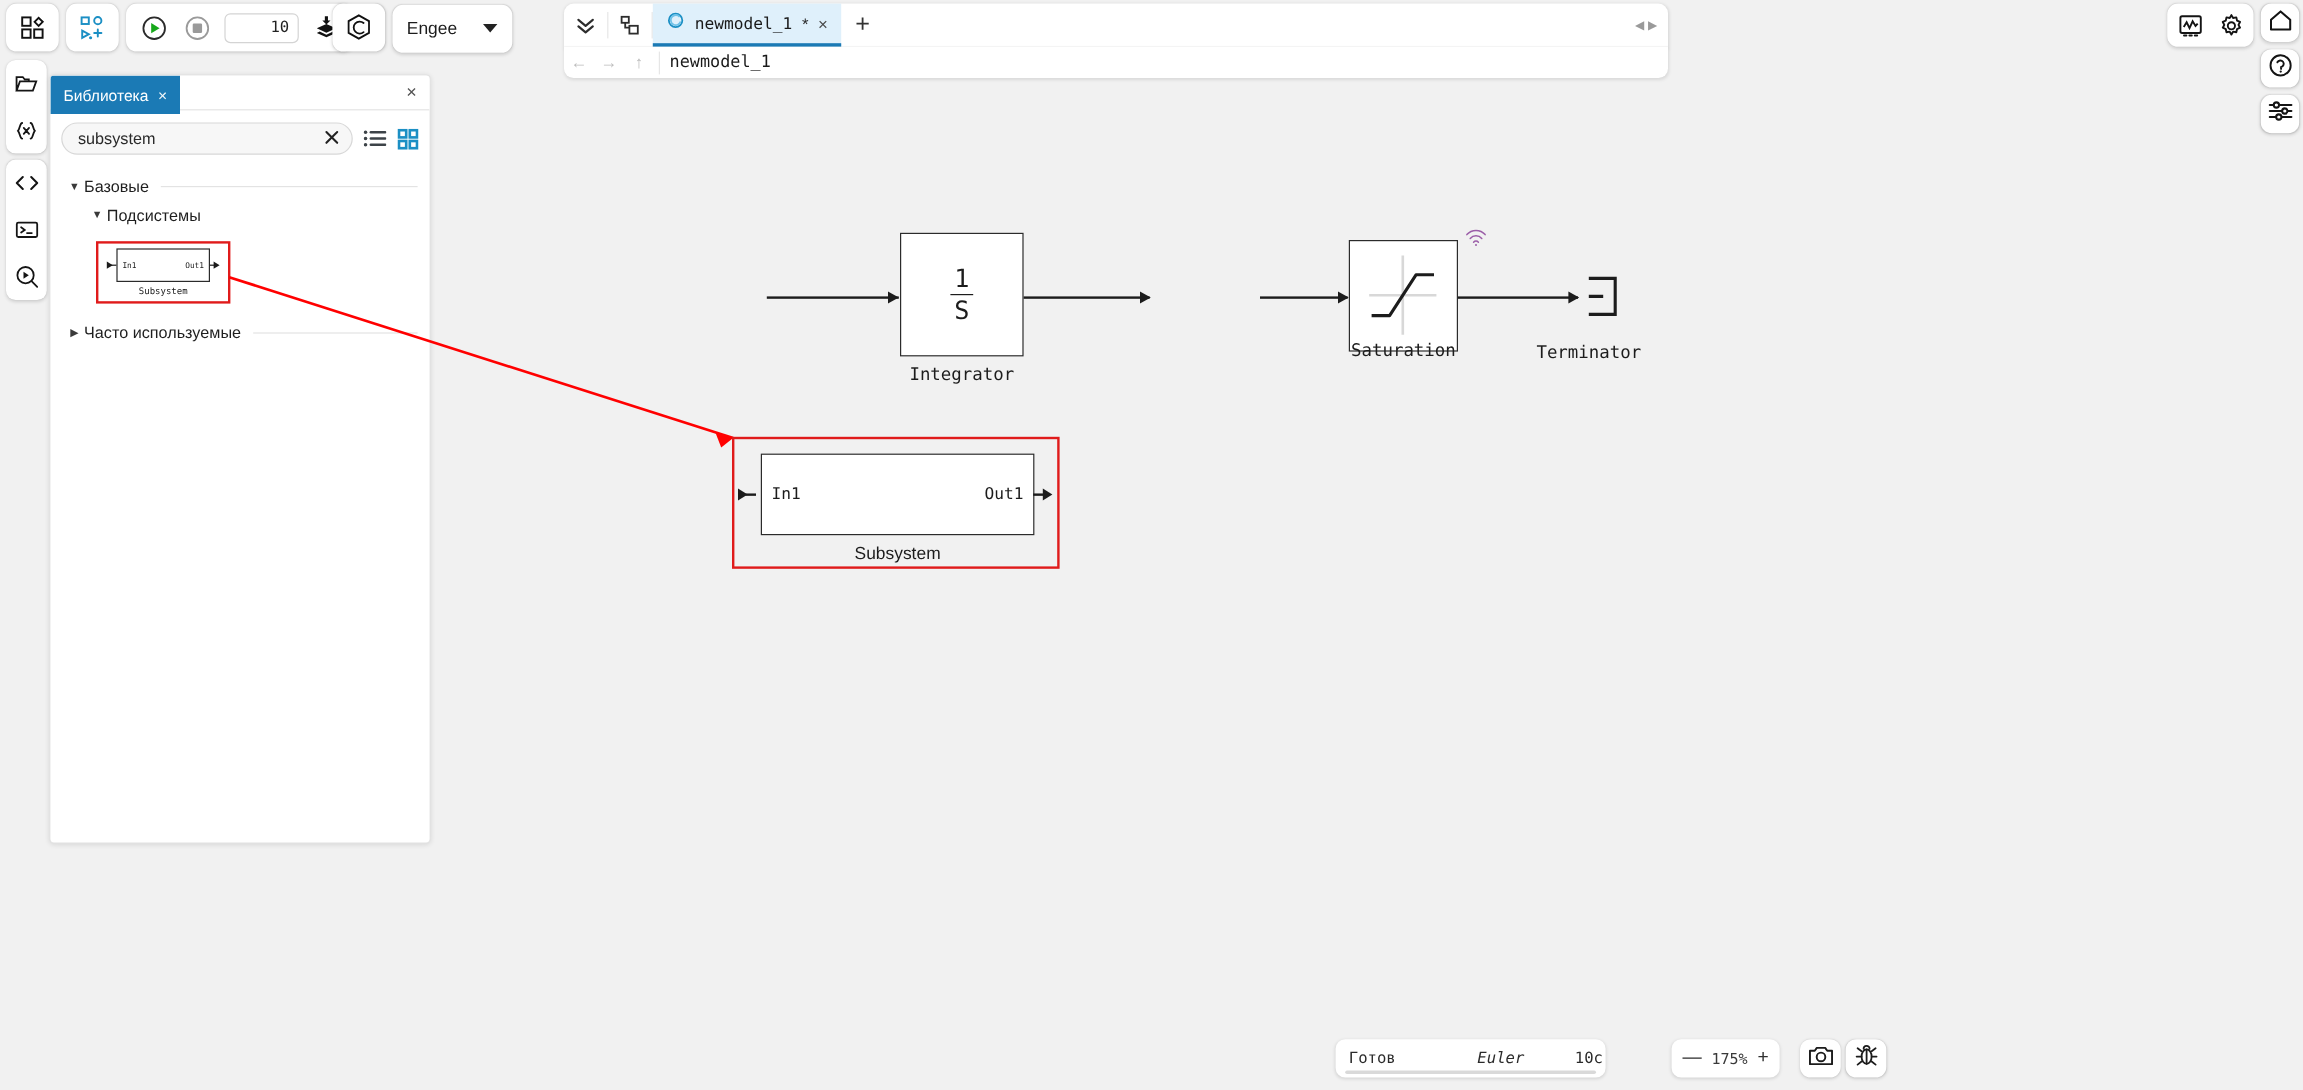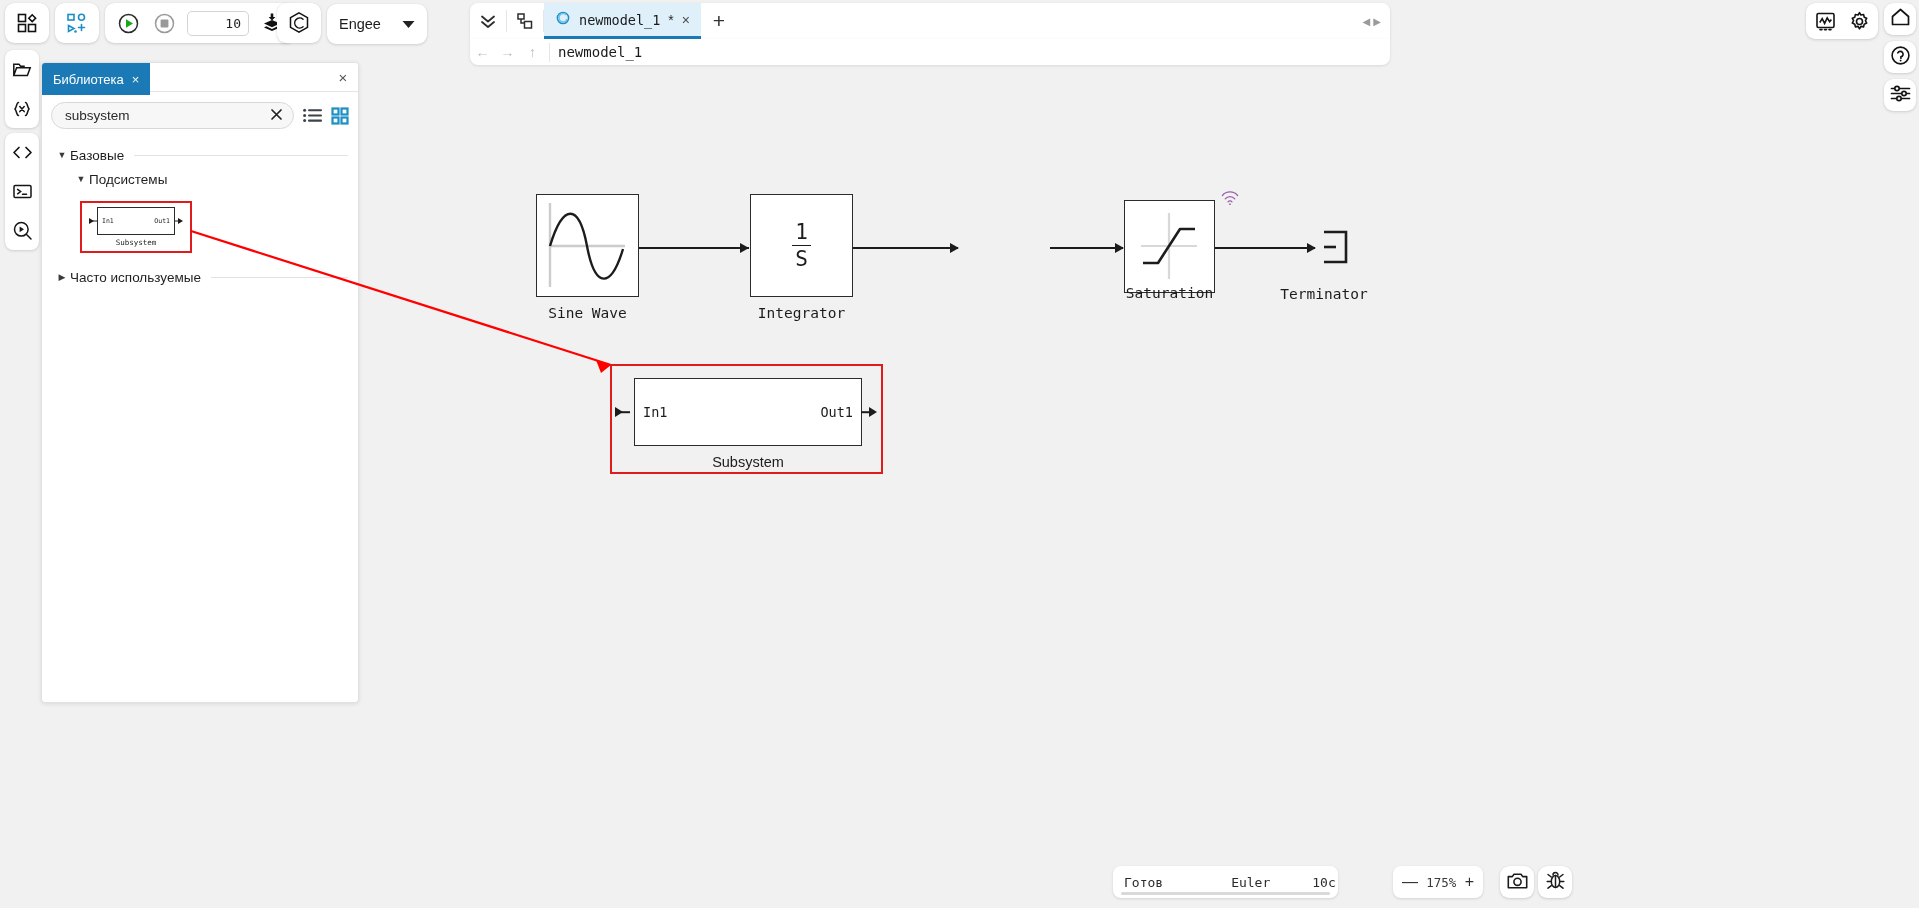--- a/index.html
+++ b/index.html
@@ -283,21 +283,21 @@
     border-radius: 8px;
     box-shadow: 0 1px 3px rgba(0,0,0,0.13);
     display: flex; align-items: center;
     overflow: hidden;
   }
   #statusbar .sfield {
     font-family: "DejaVu Sans Mono", monospace;
     font-size: 13px; color: #2b2b2b;
   }
   #st-ready { margin-left: 11px; }
-  #st-solver { margin-left: 68px; }
+  #st-solver { margin-left: 68px; font-style: italic; }
   #st-time { margin-left: 42px; }
   #st-pct { margin-left: 34px; }
   #st-progress {
     position: absolute; left: 8px; right: 8px; bottom: 3px;
     height: 3px; border-radius: 2px; background: #d9d9d9;
   }
   #zoombar {
     position: absolute; left: 1393px; top: 866px;
     width: 90px; height: 32px; border-radius: 8px;
     background: #fff; box-shadow: 0 1px 3px rgba(0,0,0,0.13);
@@ -530,30 +530,20 @@
   <div id="breadcrumbbar">
     <span class="navic">←</span>
     <span class="navic">→</span>
     <span class="navic">↑</span>
     <span id="bc-sep"></span>
     <span id="bc-name">newmodel_1</span>
   </div>
 
   <div id="canvas">
 
-    <div class="blk" style="left:536px; top:194px;">
-      <div class="blk-box" style="width:103px; height:103px;">
-        <svg width="100" height="100" viewBox="0 0 100 100">
-          <path d="M13 8 V92" stroke="#ccc" stroke-width="2.4"></path>
-          <path d="M13 51 H88" stroke="#ccc" stroke-width="2.4"></path>
-          <path d="M13 51 C26 8, 42 8, 50 51 C58 94, 74 94, 86 54" fill="none" stroke="#1c1c1c" stroke-width="2.4"></path>
-        </svg>
-      </div>
-      <div class="blk-label" style="top:111px;">Sine Wave</div>
-    </div>
     <div class="wire" style="left:639px; top:247px; width:110px;"></div>
     <div class="wire-head" style="left:740px; top:243px;"></div>
 
     <div class="blk" style="left:750px; top:194px;">
       <div class="blk-box" style="width:103px; height:103px; display:flex; align-items:center; justify-content:center;">
         <div style="display:flex; flex-direction:column; align-items:center; font-family:'DejaVu Sans Mono', monospace; font-size:21px; color:#1c1c1c; line-height:1.05;">
           <span>1</span>
           <span style="display:block; width:19px; height:1.7px; background:#1c1c1c; margin:2px 0;"></span>
           <span>S</span>
         </div>

